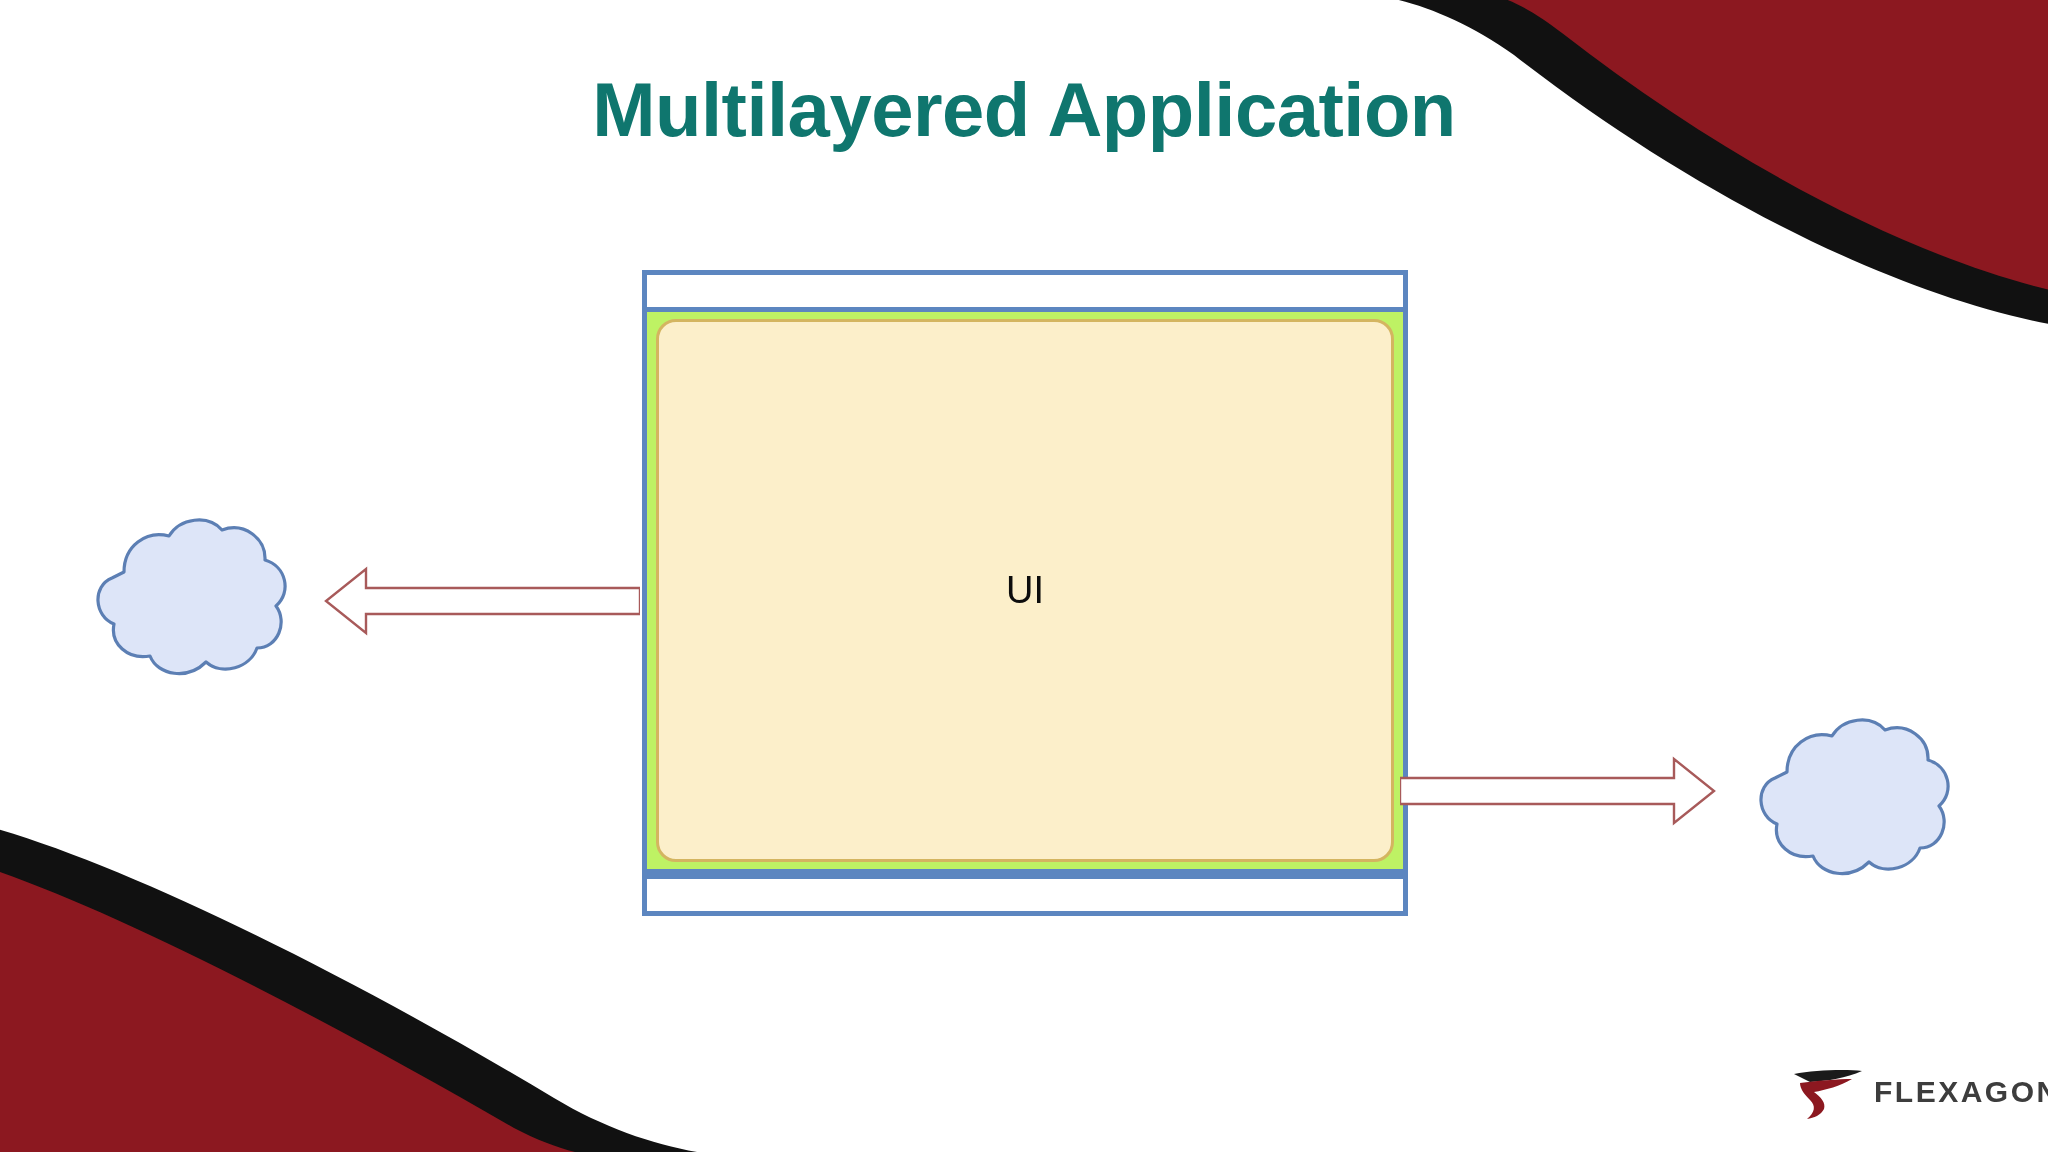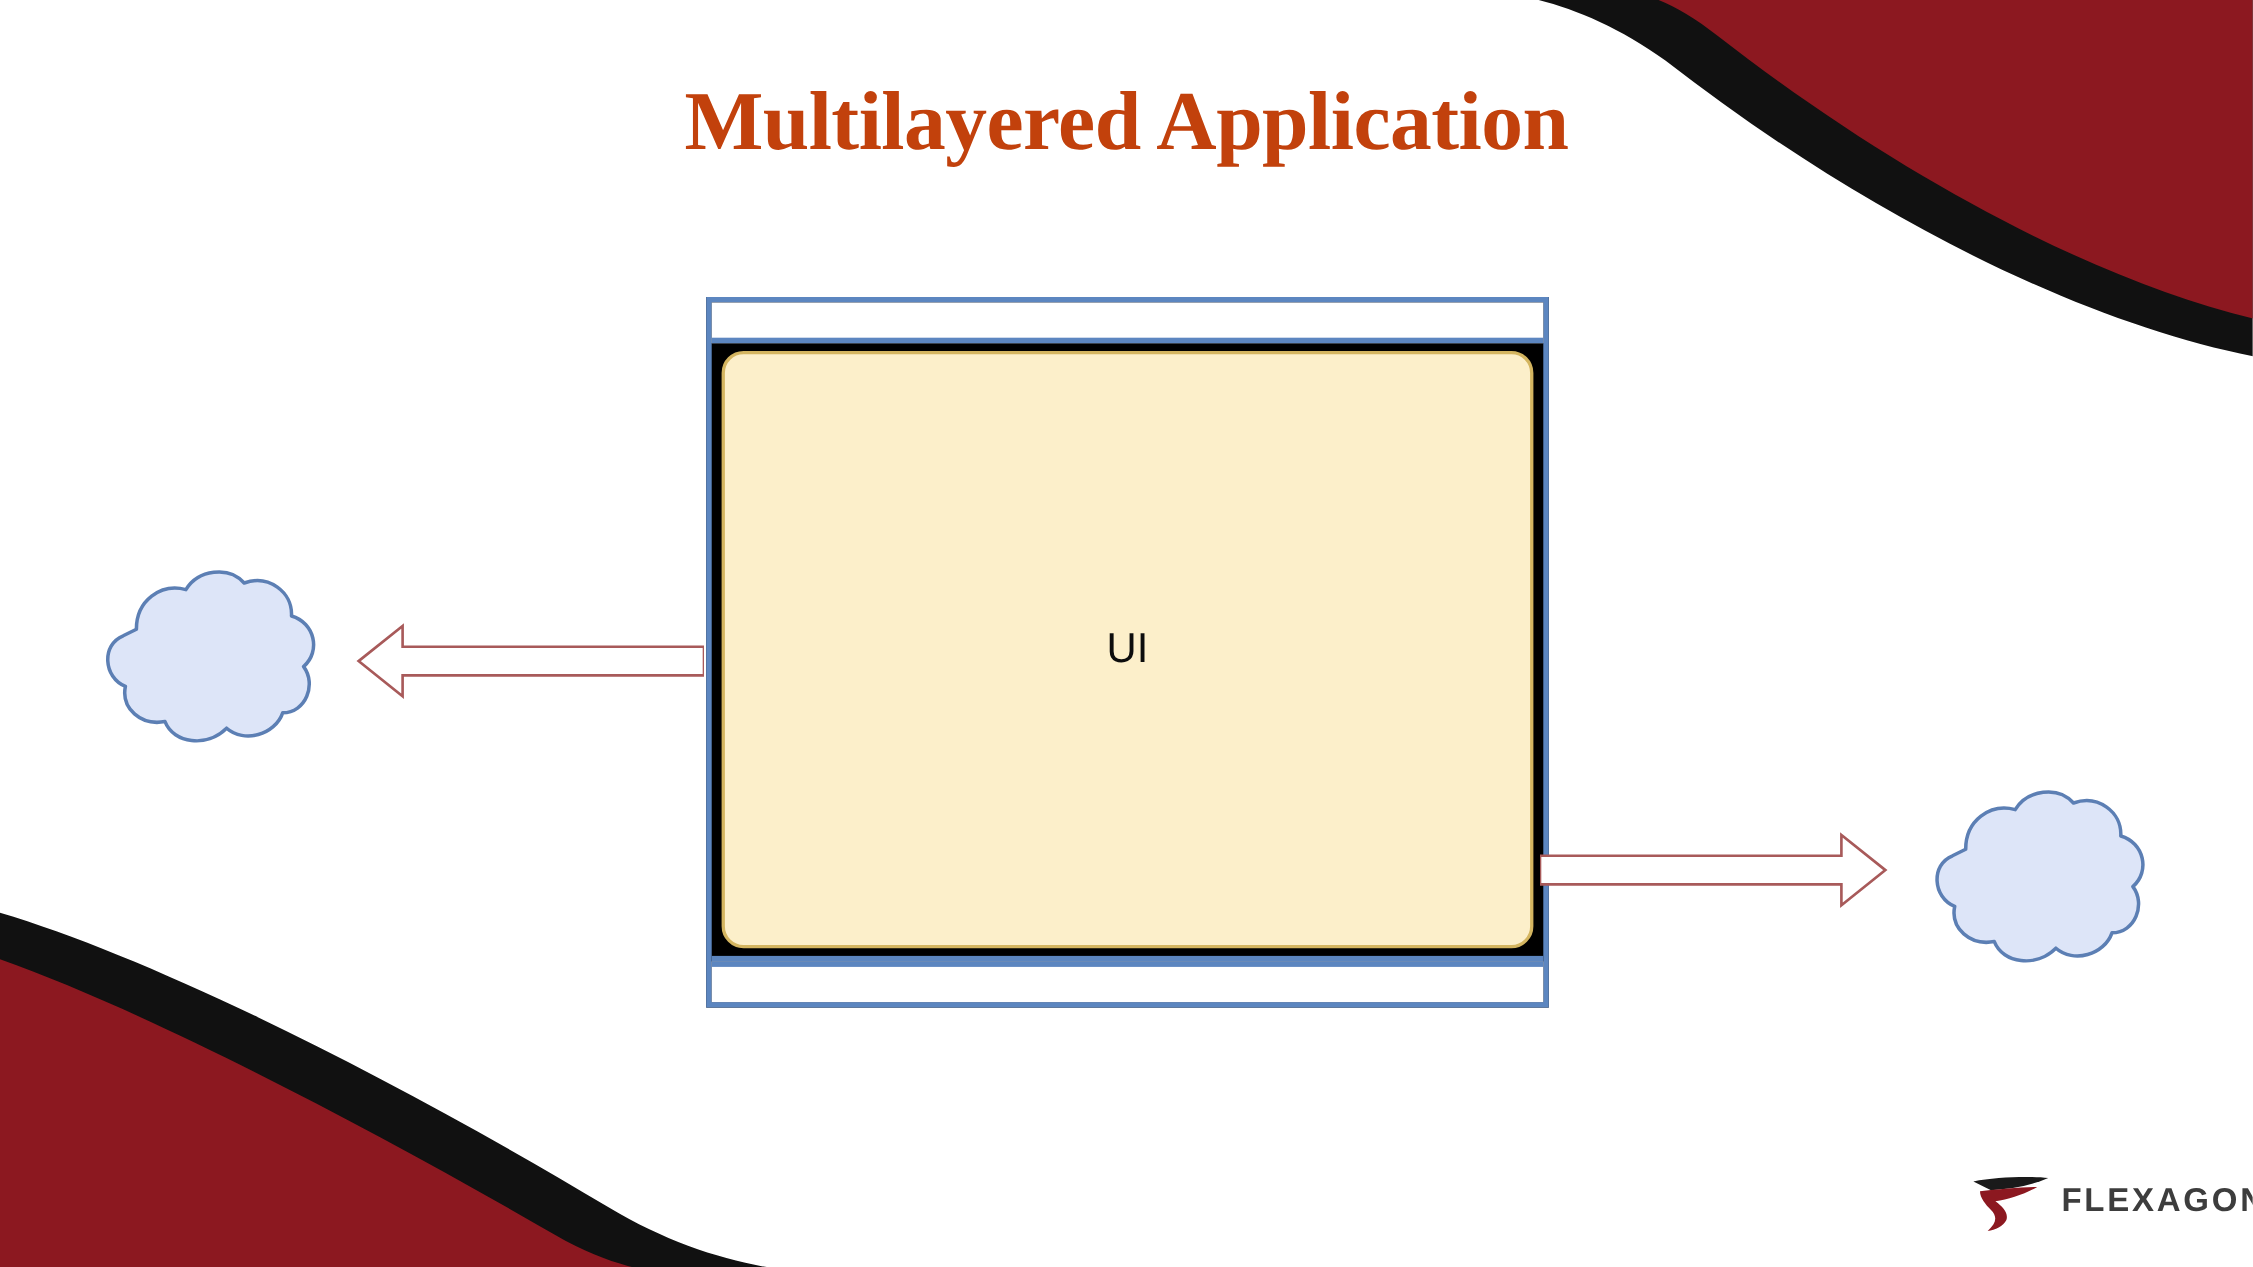--- a/index.html
+++ b/index.html
@@ -49,21 +49,21 @@
 
   
   #layer-stack {
     position: absolute;
     left: 642px;
     top: 270px;
     width: 766px;
     height: 646px;
     box-sizing: border-box;
     border: 5px solid #5c86c0;
-    background: #000000;
+    background: #bef264;
     display: flex;
     flex-direction: column;
   }
   .stack-strip {
     flex: 0 0 32px;
     border-bottom: 5px solid #5c86c0;
     background: #ffffff;
   }
   .stack-strip.bottom {
     border-bottom: none;
@@ -177,21 +177,21 @@
   <svg id="deco-top-right" class="corner-deco" viewBox="0 0 720 330" preserveAspectRatio="none">
     <path d="M720,0 L720,330 C560,300 360,200 180,60 C130,24 80,6 40,0 Z" fill="#111111"></path>
     <path d="M720,0 L720,296 C575,262 395,168 228,38 C200,16 176,4 158,0 Z" fill="#8c1820"></path>
   </svg>
 
   <svg id="deco-bottom-left" class="corner-deco" viewBox="0 0 760 330" preserveAspectRatio="none">
     <path d="M0,330 L0,0 C140,40 360,150 560,270 C630,312 700,328 760,330 Z" fill="#111111"></path>
     <path d="M0,330 L0,42 C128,86 330,190 520,300 C566,324 600,330 630,330 Z" fill="#8c1820"></path>
   </svg>
 
-  <div id="page-title" style="color:#c2410c;font-family:Liberation Serif, serif;">Multilayered Application</div>
+  <div id="page-title" style="color:#0f766e;">Multilayered Application</div>
 
   <div id="layer-stack">
 
     <div class="stack-strip"></div>
 
     <div class="layer-band">
       <div class="layer-box ui">
         <span>UI</span>
       </div>
     </div>

